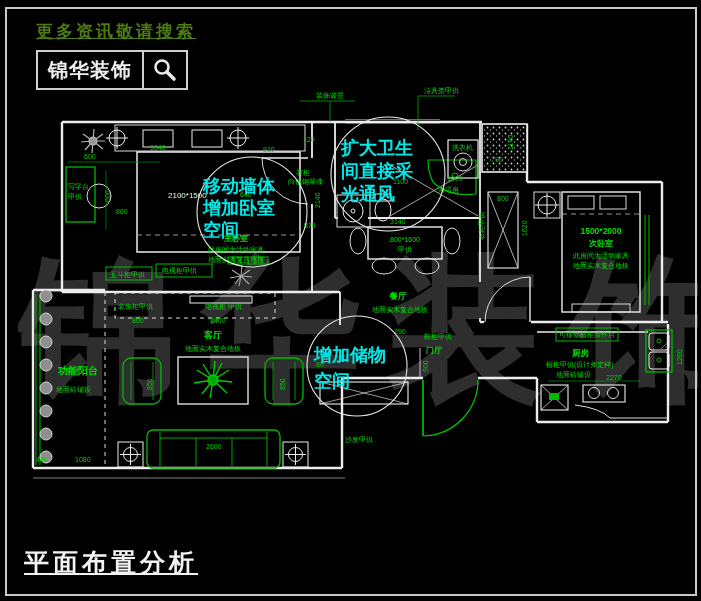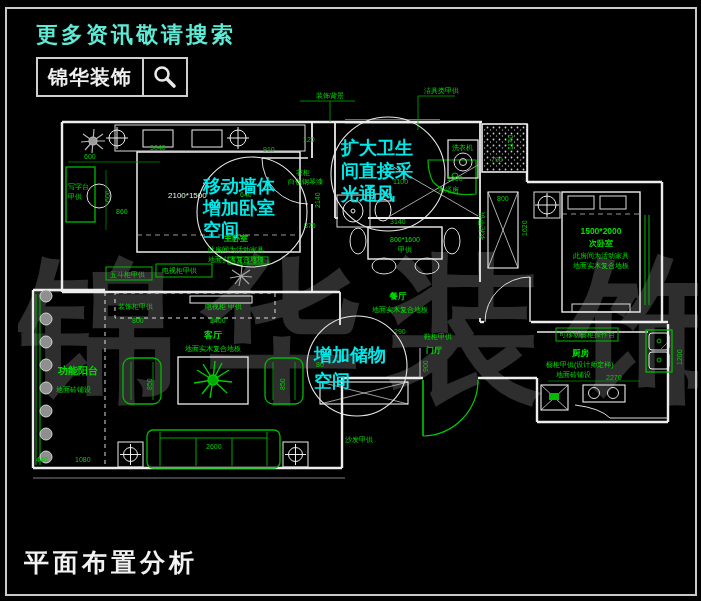--- a/index.html
+++ b/index.html
@@ -1,28 +1,28 @@
 <!DOCTYPE html>
 <html><head>
 <meta charset="utf-8">
 <style>
   html,body{margin:0;padding:0;background:#000;}
   #stage{position:relative;width:701px;height:601px;background:#000;overflow:hidden;
          font-family:"Liberation Sans",sans-serif;}
   #frame{position:absolute;left:5px;top:7px;width:688px;height:585px;border:2px solid #c9c9c9;pointer-events:none;z-index:3;}
   
   #header{position:absolute;left:36px;top:20px;z-index:4;}
-  #search-hint{color:#5eead4;font-size:22px;font-weight:bold;letter-spacing:3px;}
+  #search-hint{color:#4d7c0f;font-size:17px;font-weight:bold;letter-spacing:3px;text-decoration:underline;}
   #brandbox{margin-top:7px;width:148px;height:36px;border:2px solid #cfcfcf;display:flex;align-items:stretch;}
   #brandname{width:104px;display:flex;align-items:center;justify-content:center;color:#efefef;
              font-size:20px;font-weight:bold;letter-spacing:1px;border-right:2px solid #cfcfcf;}
   #brandicon{flex:1;display:flex;align-items:center;justify-content:center;}
   
   #footer{position:absolute;left:24px;top:546px;z-index:4;color:#f2f2f2;font-size:25px;
-          font-weight:bold;letter-spacing:4px;}
+          font-weight:bold;letter-spacing:4px;text-decoration:underline;}
   
   #watermark{position:absolute;left:18px;top:225px;width:680px;z-index:1;
              font-size:158px;font-weight:bold;color:#6f6f6f;opacity:.42;letter-spacing:26px;
              white-space:nowrap;overflow:hidden;pointer-events:none;}
   svg#plan{position:absolute;left:0;top:0;z-index:2;}
   svg text{font-family:"Liberation Sans",sans-serif;}
   .dim{fill:#00cf00;font-size:7px;}
   .lbl{fill:#00e000;font-size:7px;}
   .room{fill:#00e000;font-weight:bold;}
   .cyan{fill:#00e8e8;font-weight:bold;font-size:18px;}

